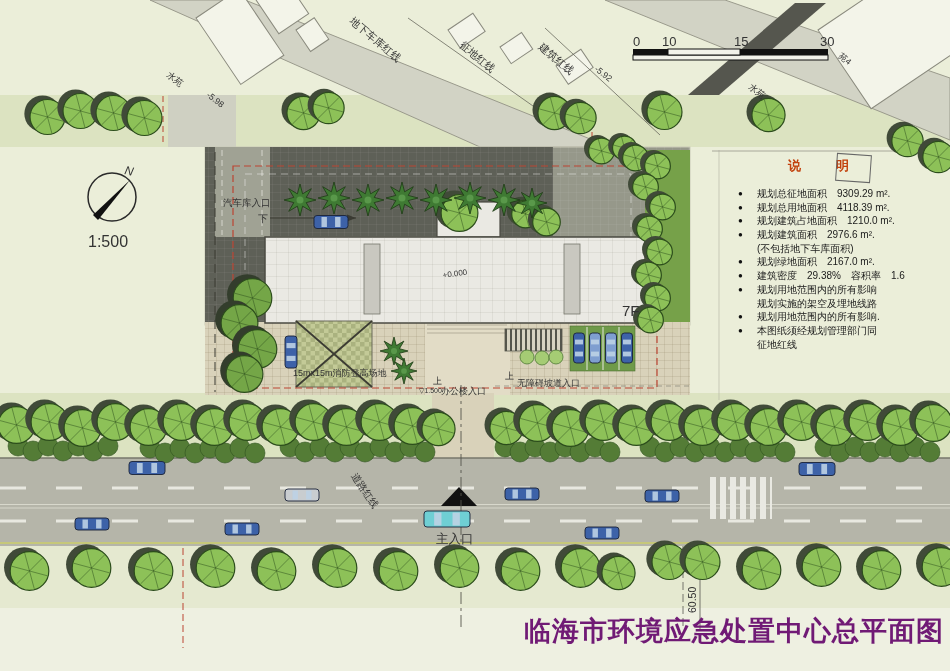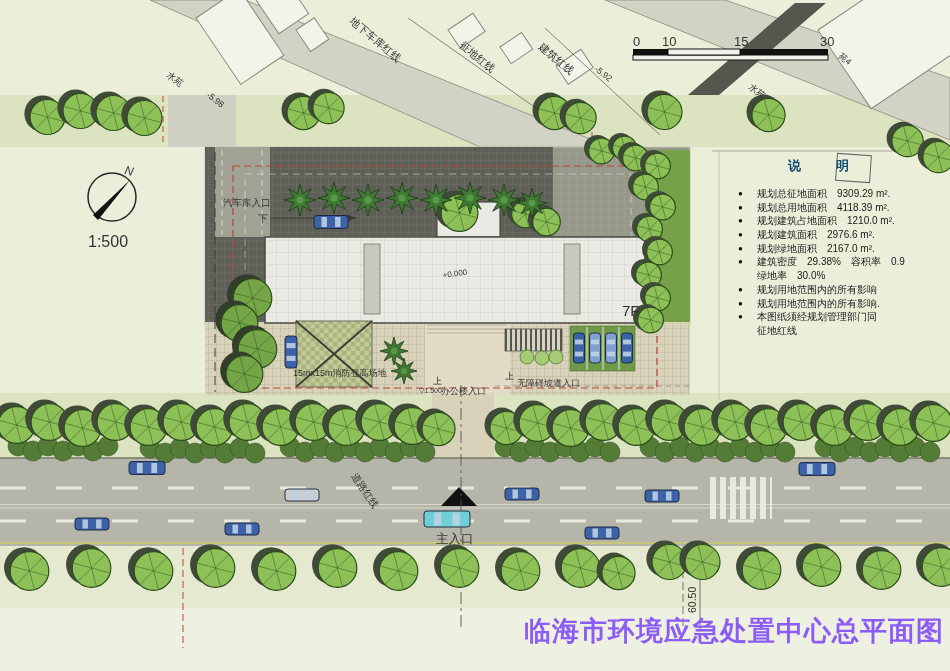--- a/index.html
+++ b/index.html
@@ -1,23 +1,23 @@
 <!DOCTYPE html>
 <html><head>
 <meta charset="utf-8">
 <style>
   html,body{margin:0;padding:0;background:#dddfd0;}
   .stage{position:relative;width:950px;height:671px;background:#ebeed9;overflow:hidden;
          font-family:"Liberation Sans",sans-serif;}
   svg{position:absolute;left:0;top:0;}
   svg text{font-family:"Liberation Sans",sans-serif;fill:#333;}
   .plan-title{position:absolute;left:524px;top:613px;font-size:27px;font-weight:bold;
-              color:#8b5cf6;letter-spacing:1px;white-space:nowrap;}
+              color:#701a75;letter-spacing:1px;white-space:nowrap;}
   .legend-head{position:absolute;left:788px;top:157px;font-size:13px;font-weight:bold;
-               letter-spacing:11px;color:#0c4a6e;}
+               letter-spacing:11px;color:#c2410c;}
   .legend-box{position:absolute;left:836px;top:154px;width:33px;height:26px;
               border:1px solid #666;transform:rotate(4deg);background:transparent;}
   .legend{position:absolute;left:736px;top:188px;width:213px;}
   .lg-line{display:flex;align-items:flex-start;height:13.7px;font-size:10px;color:#1b1b1b;
            line-height:12px;white-space:nowrap;}
   .lg-b{width:19px;font-size:8px;line-height:12px;padding-left:2px;color:#111;}
   .lg-b.hide{visibility:hidden;}
 </style>
 </head>
 <body>
@@ -1120,34 +1120,38 @@
       </div>
       <div class="lg-line">
         <span class="lg-b">●</span>
         <span>规划建筑占地面积　1210.0 m².</span>
       </div>
       <div class="lg-line">
         <span class="lg-b">●</span>
         <span>规划建筑面积　2976.6 m².</span>
       </div>
       <div class="lg-line">
+        <span class="lg-b hide">●</span>
+        <span>(不包括地下车库面积)</span>
+      </div>
+      <div class="lg-line">
         <span class="lg-b">●</span>
         <span>规划绿地面积　2167.0 m².</span>
       </div>
       <div class="lg-line">
         <span class="lg-b">●</span>
-        <span>建筑密度　29.38%　容积率　0.9</span>
-      </div>
-      <div class="lg-line">
-        <span class="lg-b hide">●</span>
-        <span>绿地率　30.0%</span>
+        <span>建筑密度　29.38%　容积率　1.6</span>
       </div>
       <div class="lg-line">
         <span class="lg-b">●</span>
         <span>规划用地范围内的所有影响</span>
+      </div>
+      <div class="lg-line">
+        <span class="lg-b hide">●</span>
+        <span>规划实施的架空及埋地线路</span>
       </div>
       <div class="lg-line">
         <span class="lg-b">●</span>
         <span>规划用地范围内的所有影响.</span>
       </div>
       <div class="lg-line">
         <span class="lg-b">●</span>
         <span>本图纸须经规划管理部门同</span>
       </div>
       <div class="lg-line">

